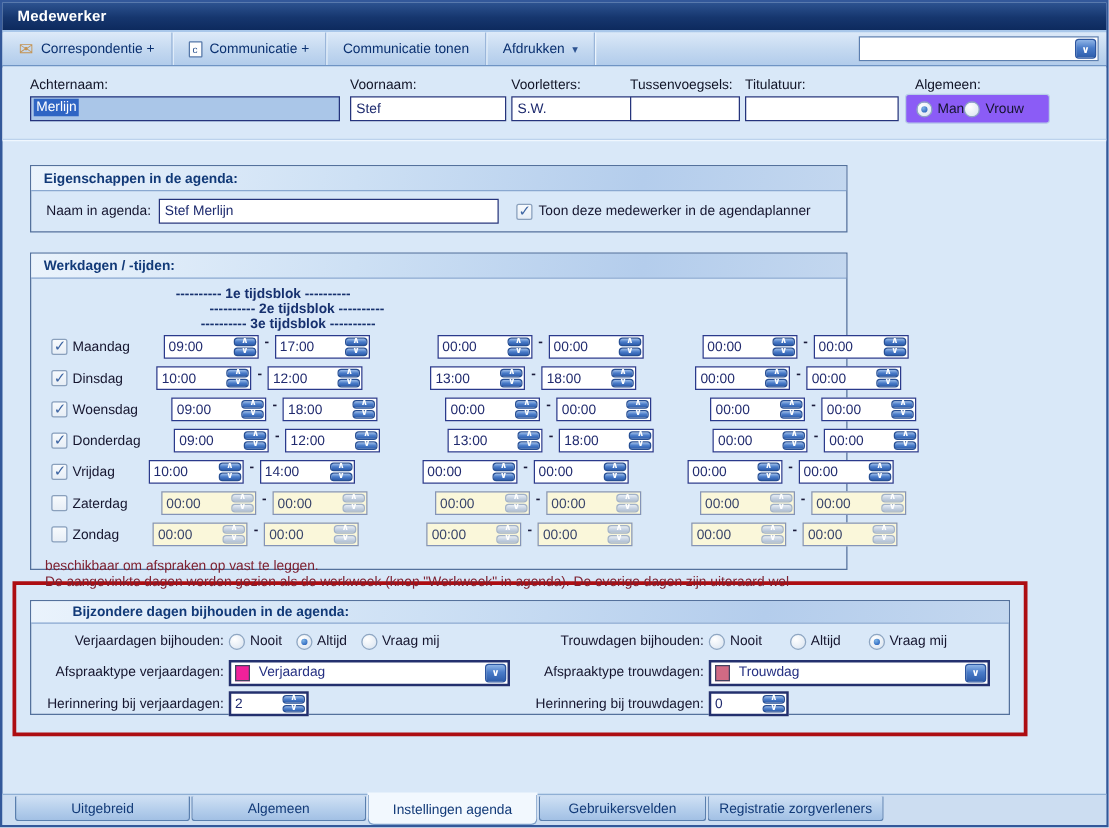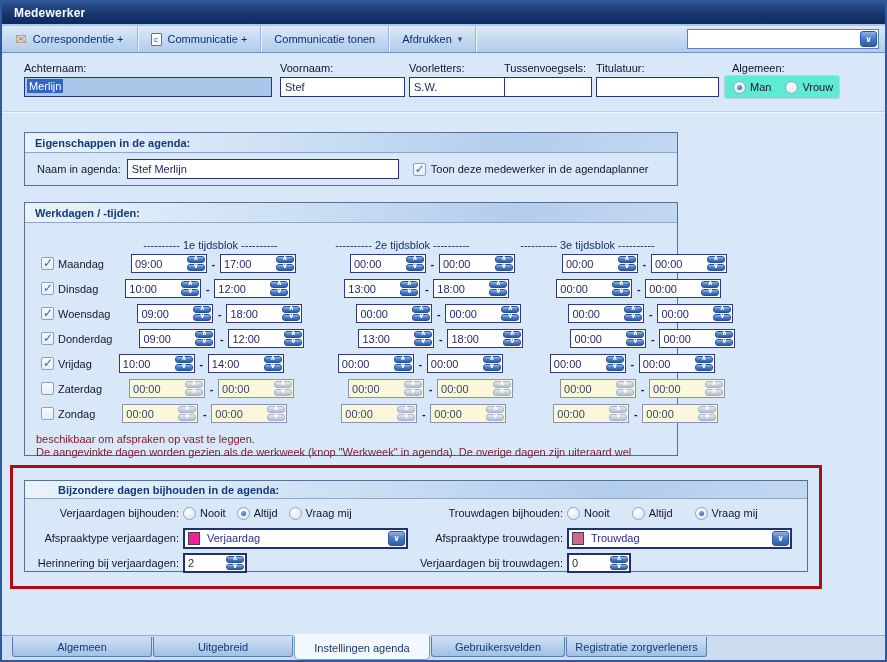--- a/index.html
+++ b/index.html
@@ -29,22 +29,22 @@
           background:linear-gradient(180deg,#8fb4e6 0%,#4a7cc9 45%,#2e5dab 100%);
           display:flex; align-items:center; justify-content:center; font-size:8px; font-weight:bold; }
 
   
   .fields { position:relative; height:59px; border-bottom:1px solid #bcd2ec; box-shadow:0 1px 0 #f0f7fe; }
   .flabel { position:absolute; top:9px; white-space:nowrap; color:#101326; }
   .finput { position:absolute; top:24px; height:20px; background:#fff; border:1px solid #25347c;
             padding:3px 0 0 4px; color:#1d2a6e; }
   .finput.sel { background:#aac6e8; padding:2px 0 0 2px; }
   .finput.sel b { font-weight:normal; background:#2f65c4; color:#fff; padding:1px 2px; }
-  .gender-panel { position:absolute; left:722px; top:22px; width:116px; height:24px; background:#5eead4;
-                  border:1px solid #b9cfe8; border-radius:3px; display:flex; align-items:center; padding-left:8px; gap:14px; }
+  .gender-panel { position:absolute; left:722px; top:22px; width:116px; height:24px; background:#8b5cf6;
+                  border:1px solid #b9cfe8; border-radius:3px; display:flex; align-items:center; padding-left:8px; }
 
   
   .opt { display:flex; align-items:center; }
   .opt .olabel { margin-left:4px; white-space:nowrap; }
   .rdo { width:13px; height:13px; border-radius:50%; border:1px solid #8ea6c2; flex:0 0 13px;
          background:radial-gradient(circle at 35% 30%,#ffffff 0%,#e3ebf4 70%,#cfdcea 100%); position:relative; }
   .rdo.on::after { content:""; position:absolute; left:3px; top:3px; width:5px; height:5px; border-radius:50%;
                    background:radial-gradient(circle at 35% 30%,#7db4e8,#1b55b4); }
   .cb { width:13px; height:13px; border:1px solid #8aa0bc; border-radius:2px; flex:0 0 13px;
         background:linear-gradient(180deg,#f7fafd,#e7eef6); position:relative; }
@@ -57,27 +57,27 @@
   .g1 { margin-top:20px; height:54px; }
   .g1 .grow { display:flex; align-items:center; height:32px; padding-left:12px; }
   .g1 .nlabel { white-space:nowrap; }
   .g1 .ninput { width:272px; height:20px; margin-left:6px; background:#fff; border:1px solid #25347c;
                 padding:3px 0 0 4px; color:#1d2a6e; }
   .g1 .cb { margin-left:14px; }
   .g1 .cblabel { margin-left:5px; white-space:nowrap; }
 
   
   .g2 { margin-top:16px; height:254px; }
-  .colheads { display:flex; margin-top:16px; padding-left:103px; font-weight:normal; color:#16306e; }
+  .colheads { display:flex; margin-top:6px; padding-left:103px; font-weight:bold; color:#16306e;flex-direction:column; }
   .colheads span { width:165px; text-align:center; white-space:nowrap; }
   .colheads .h2 { margin-left:27px; }
   .colheads .h3 { margin-left:20px; }
   .dayrow { display:flex; align-items:center; height:25px; padding-left:16px; }
   .daylabel { width:70px; margin-left:4px; white-space:nowrap; }
-  .pair { display:flex; align-items:center;padding-left:27px; }
+  .pair { display:flex; align-items:flex-start;padding-left:27px; }
   .p2 { margin-left:27px; }
   .p3 { margin-left:20px; }
   .dsh { width:13px; text-align:center; font-weight:bold; color:#1a1a3a; }
   .tf { width:76px; height:19px; border:1px solid #2a3a8c; background:#fff; display:flex; }
   .tv { flex:1; padding:3px 0 0 3px; color:#202a6e; }
   .spin { width:20px; display:flex; flex-direction:column; gap:1px; padding:1px 1px; }
   .spin i { flex:1; border-radius:3px; border:1px solid #274f94; font-style:normal; position:relative;
             background:linear-gradient(180deg,#9cbdea 0%,#4a7cc9 50%,#2e5dab 100%); }
   .spin i::after { position:absolute; left:0; right:0; top:-3px; text-align:center; font-size:7px; color:#fff; font-weight:bold; }
   .su::after { content:"\2227"; }
@@ -651,35 +651,35 @@
         <span class="l1">Herinnering bij verjaardagen:</span>
         <div class="c1">
           <div class="numf">
               <span class="tv">2</span>
               <span class="spin">
                 <i class="su"></i>
                 <i class="sd"></i>
               </span>
             </div>
         </div>
-        <span class="l2">Verjaardagen bij trouwdagen:</span>
+        <span class="l2">Herinnering bij trouwdagen:</span>
         <div class="c2">
           <div class="numf">
               <span class="tv">0</span>
               <span class="spin">
                 <i class="su"></i>
                 <i class="sd"></i>
               </span>
             </div>
         </div>
       </div>
     </div>
   </div>
 
   <div class="tabbar">
+    <div class="tab">Uitgebreid</div>
     <div class="tab">Algemeen</div>
-    <div class="tab">Uitgebreid</div>
     <div class="tab active">Instellingen agenda</div>
     <div class="tab">Gebruikersvelden</div>
     <div class="tab">Registratie zorgverleners</div>
   </div>
 
 </div>
 
 </body></html>

